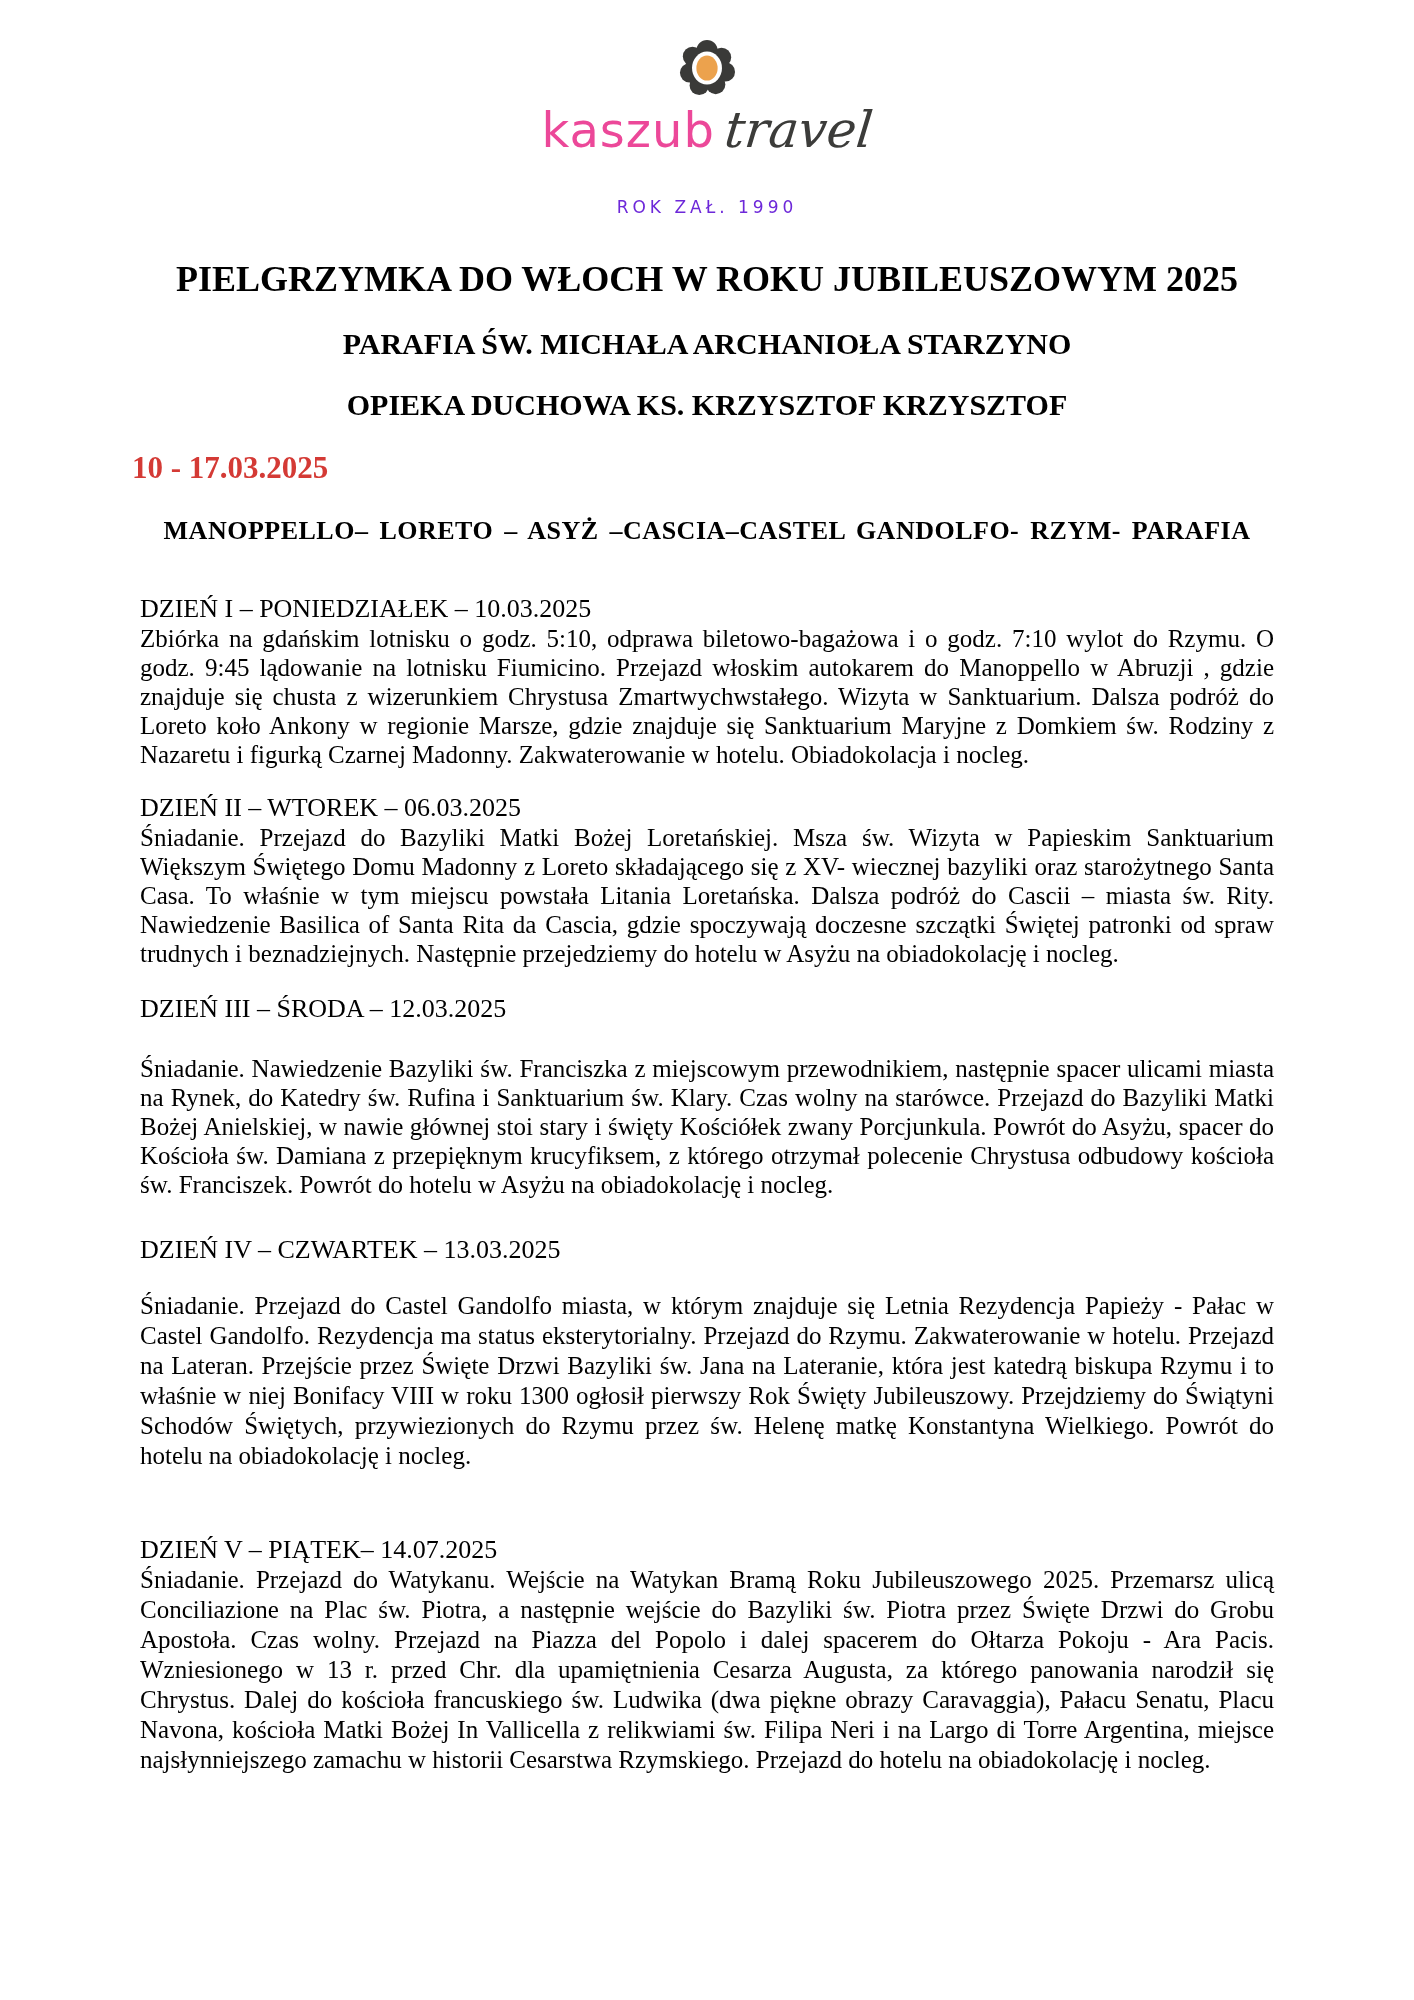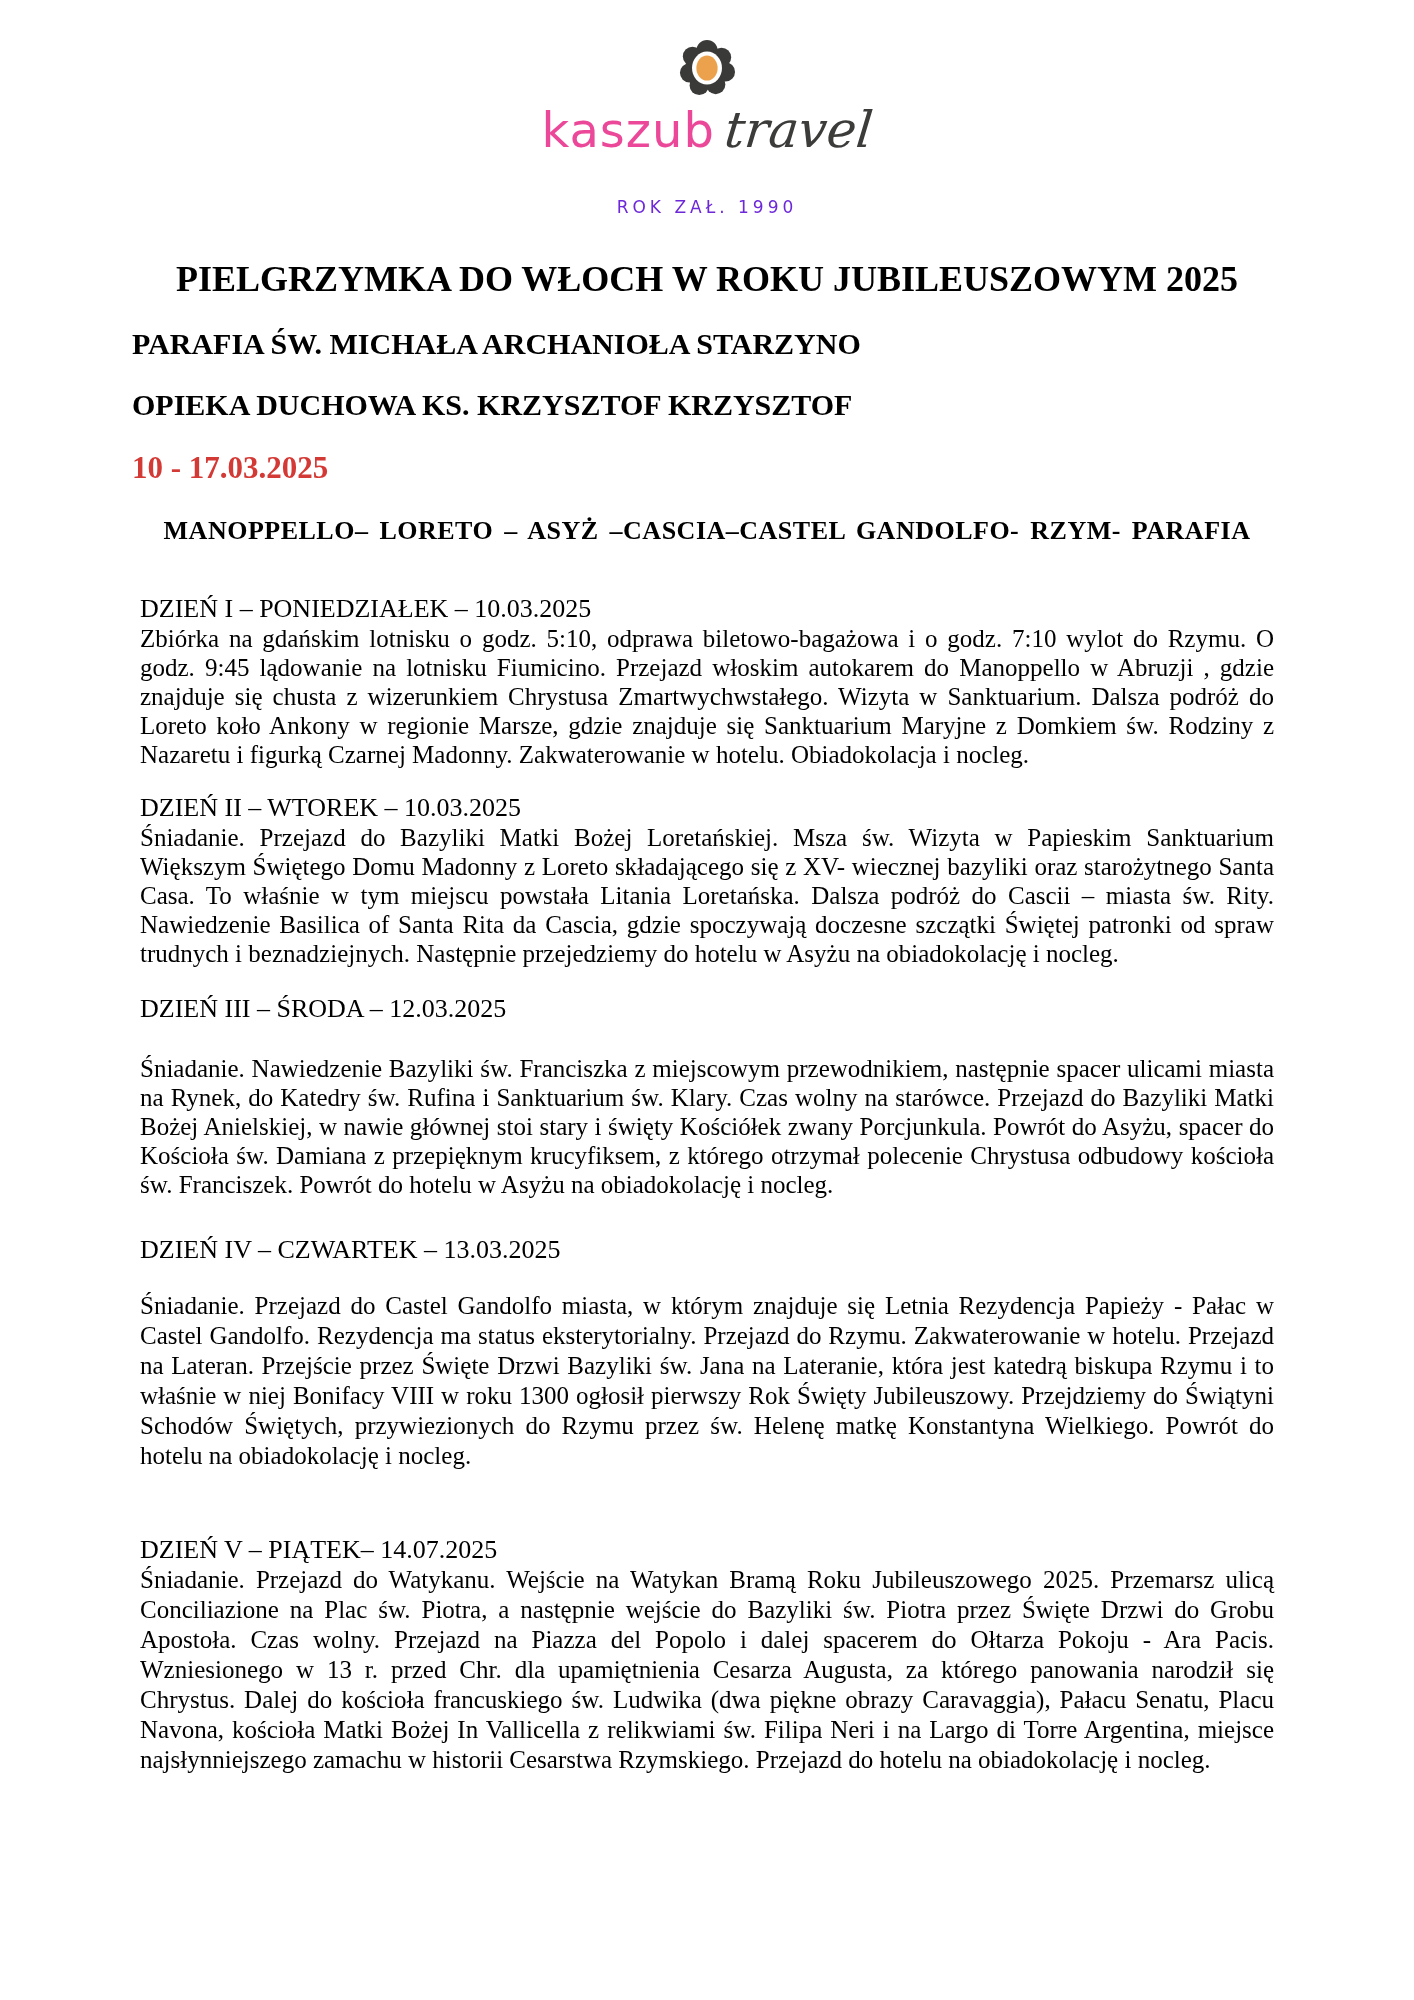--- a/index.html
+++ b/index.html
@@ -61,21 +61,21 @@
   }
   
   .title {
     margin-top: 40px;
     text-align: center;
     font-size: 36px;
     font-weight: bold;
     line-height: 44px;
   }
   .subtitle {
-    text-align: left;
+    text-align: center;
     font-size: 30px;
     font-weight: bold;
     line-height: 36px;
   }
   .dates {
     font-size: 31px;
     font-weight: bold;
     line-height: 40px;
   }
   .route {
@@ -141,21 +141,21 @@
     <h2 class="subtitle">OPIEKA DUCHOWA KS. KRZYSZTOF KRZYSZTOF</h2>
     <div class="dates" style="color:#d43a35;">10 - 17.03.2025</div>
     <h3 class="route">MANOPPELLO– LORETO – ASYŻ –CASCIA–CASTEL GANDOLFO- RZYM- PARAFIA</h3>
 
     <section class="day day-1">
       <div class="day-heading">DZIEŃ I – PONIEDZIAŁEK – 10.03.2025</div>
       <p class="day-body">Zbiórka na gdańskim lotnisku o godz. 5:10, odprawa biletowo-bagażowa i o godz. 7:10 wylot do Rzymu. O godz. 9:45 lądowanie na lotnisku Fiumicino. Przejazd włoskim autokarem do Manoppello w Abruzji , gdzie znajduje się chusta z wizerunkiem Chrystusa Zmartwychwstałego. Wizyta w Sanktuarium. Dalsza podróż do Loreto koło Ankony w regionie Marsze, gdzie znajduje się Sanktuarium Maryjne z Domkiem św. Rodziny z Nazaretu i figurką Czarnej Madonny. Zakwaterowanie w hotelu. Obiadokolacja i nocleg.</p>
     </section>
 
     <section class="day day-2">
-      <div class="day-heading">DZIEŃ II – WTOREK – 10.03.2025</div>
+      <div class="day-heading">DZIEŃ II – WTOREK – 06.03.2025</div>
       <p class="day-body">Śniadanie. Przejazd do Bazyliki Matki Bożej Loretańskiej. Msza św. Wizyta w Papieskim Sanktuarium Większym Świętego Domu Madonny z Loreto składającego się z XV- wiecznej bazyliki oraz starożytnego Santa Casa. To właśnie w tym miejscu powstała Litania Loretańska. Dalsza podróż do Cascii – miasta św. Rity. Nawiedzenie Basilica of Santa Rita da Cascia, gdzie spoczywają doczesne szczątki Świętej patronki od spraw trudnych i beznadziejnych. Następnie przejedziemy do hotelu w Asyżu na obiadokolację i nocleg.</p>
     </section>
 
     <section class="day day-3">
       <div class="day-heading">DZIEŃ III – ŚRODA – 12.03.2025</div>
       <p class="day-body">Śniadanie. Nawiedzenie Bazyliki św. Franciszka z miejscowym przewodnikiem, następnie spacer ulicami miasta na Rynek, do Katedry św. Rufina i Sanktuarium św. Klary. Czas wolny na starówce. Przejazd do Bazyliki Matki Bożej Anielskiej, w nawie głównej stoi stary i święty Kościółek zwany Porcjunkula. Powrót do Asyżu, spacer do Kościoła św. Damiana z przepięknym krucyfiksem, z którego otrzymał polecenie Chrystusa odbudowy kościoła św. Franciszek. Powrót do hotelu w Asyżu na obiadokolację i nocleg.</p>
     </section>
 
     <section class="day day-4">
       <div class="day-heading">DZIEŃ IV – CZWARTEK – 13.03.2025</div>

